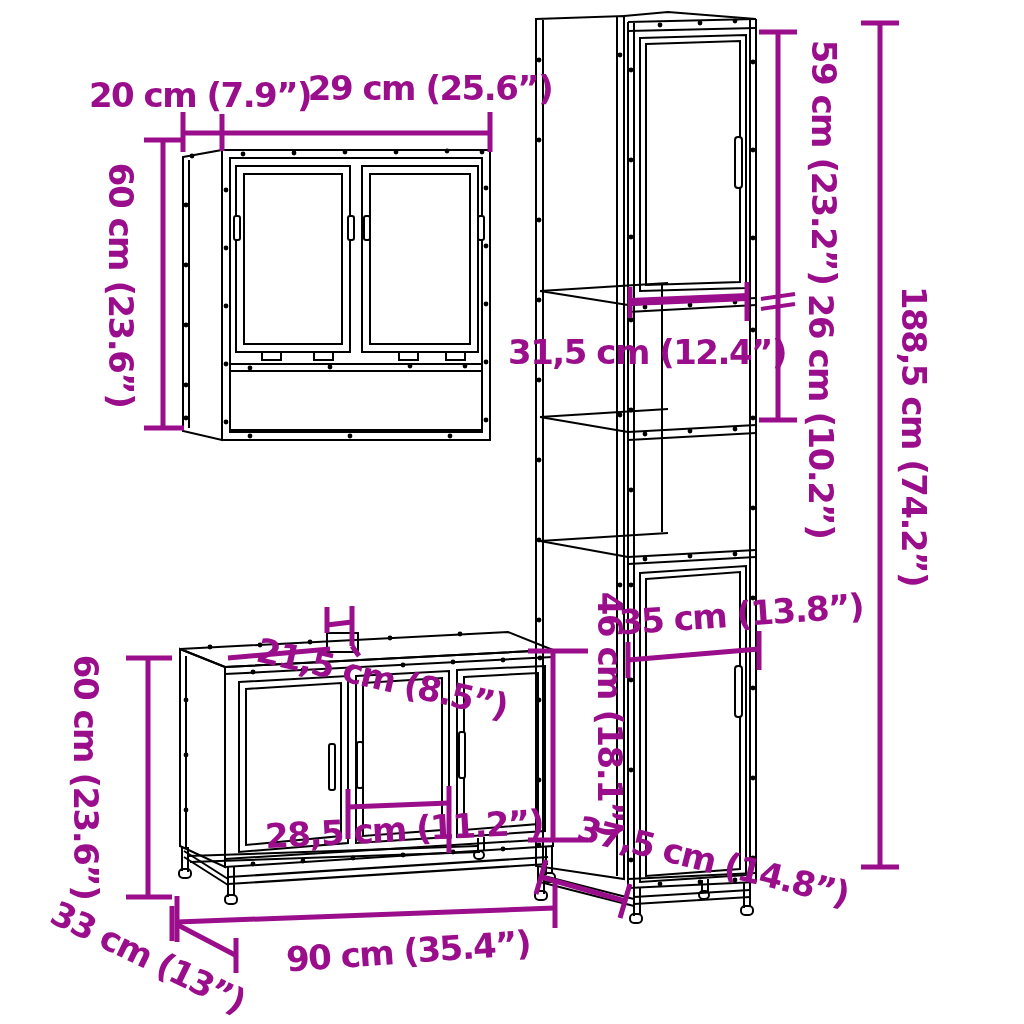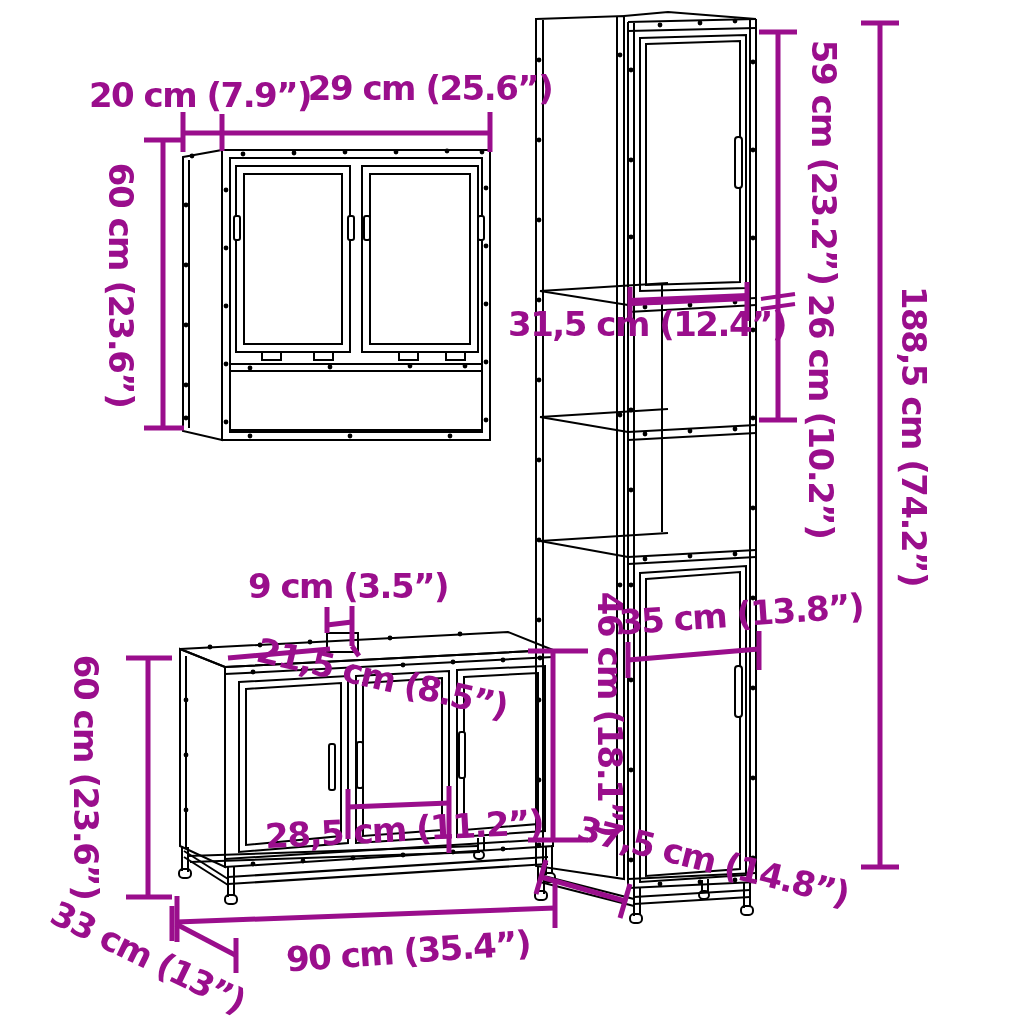--- a/index.html
+++ b/index.html
@@ -348,27 +348,26 @@
         <line x1="236" y1="938" x2="236" y2="973"></line>
       </g>
     </g>
   </svg>
 
   <div class="lbl" style="left:200px;top:95px">20 cm (7.9”)</div>
   <div class="lbl" style="left:430px;top:88px">29 cm (25.6”)</div>
   <div class="lbl rot90" style="left:121px;top:285px">60 cm (23.6”)</div>
 
   <div class="lbl rot90" style="left:824px;top:162px">59 cm (23.2”)</div>
-  <div class="lbl" style="left:647px;top:324px">31,5 cm (12.4”)</div>
+  <div class="lbl" style="left:647px;top:352px">31,5 cm (12.4”)</div>
   <div class="lbl rot90" style="left:821px;top:416px">26 cm (10.2”)</div>
   <div class="lbl rot90" style="left:914px;top:436px">188,5 cm (74.2”)</div>
   <div class="lbl rotm4" style="left:741px;top:614px">35 cm (13.8”)</div>
   <div class="lbl rot90" style="left:610px;top:714px">46 cm (18.1”)</div>
   <div class="lbl rot14" style="left:713px;top:861px">37,5 cm (14.8”)</div>
 
-  <div class="lbl" style="left:348px;top:586px">9 cm (3.5”)</div>
   <div class="lbl rot13" style="left:382px;top:678px">21,5 cm (8.5”)</div>
   <div class="lbl rot90" style="left:86px;top:777px">60 cm (23.6”)</div>
   <div class="lbl rotm3" style="left:404px;top:829px">28,5 cm (11.2”)</div>
   <div class="lbl rot26" style="left:148px;top:957px">33 cm (13”)</div>
   <div class="lbl rotm4" style="left:408px;top:951px">90 cm (35.4”)</div>
 
 </div>
 
 </body></html>

